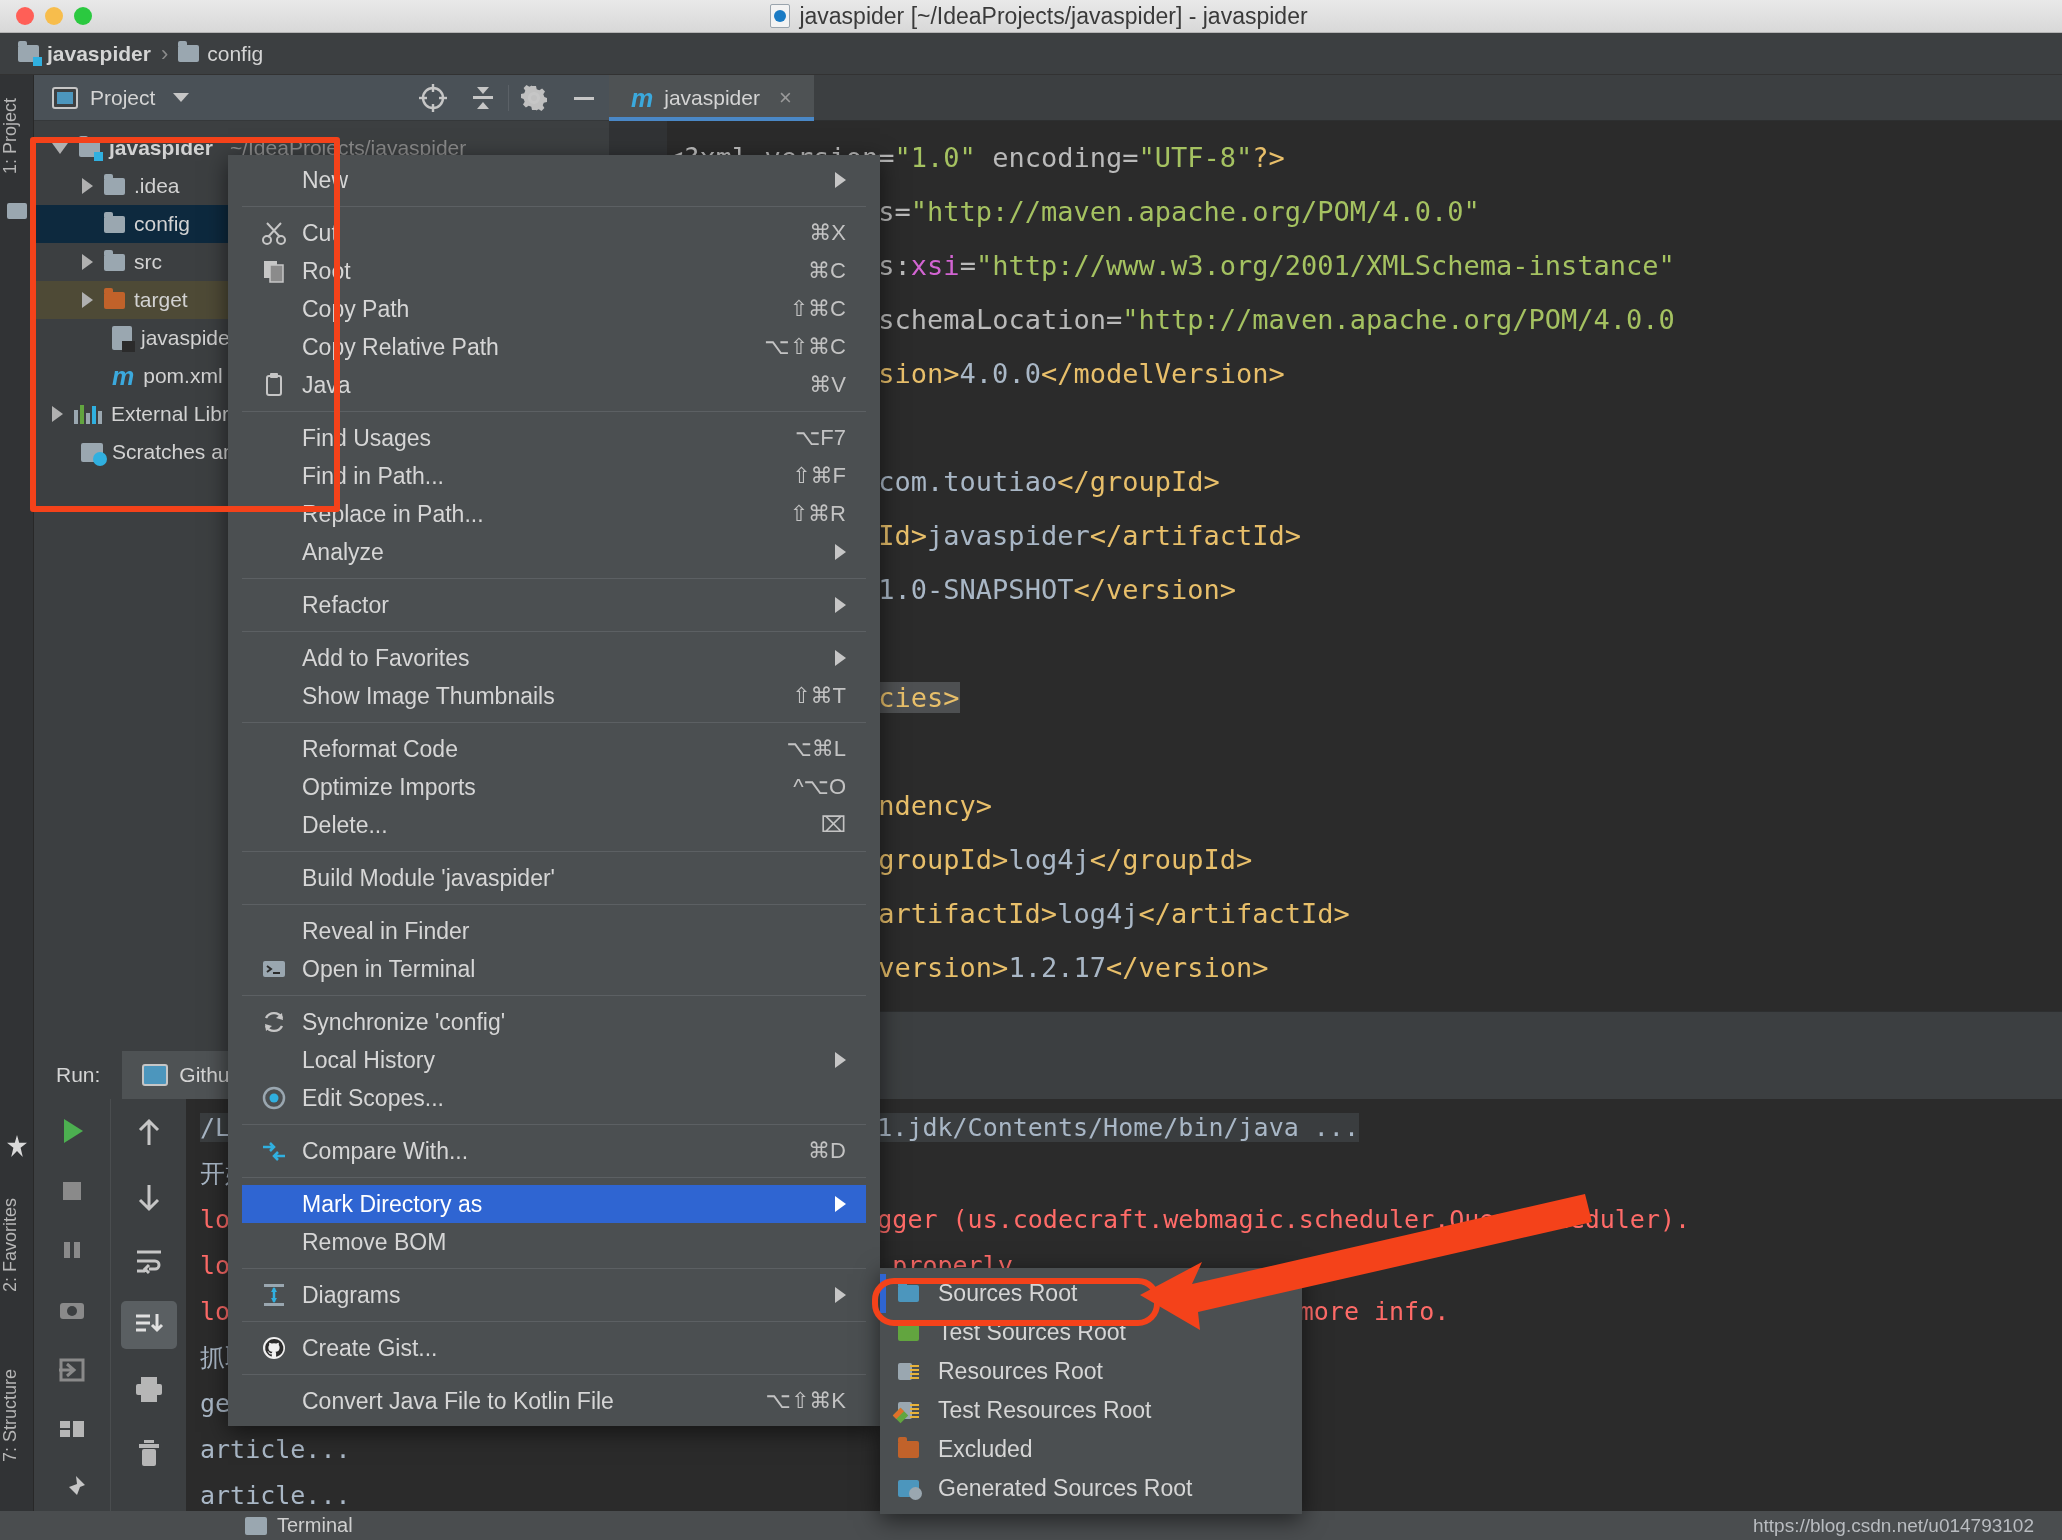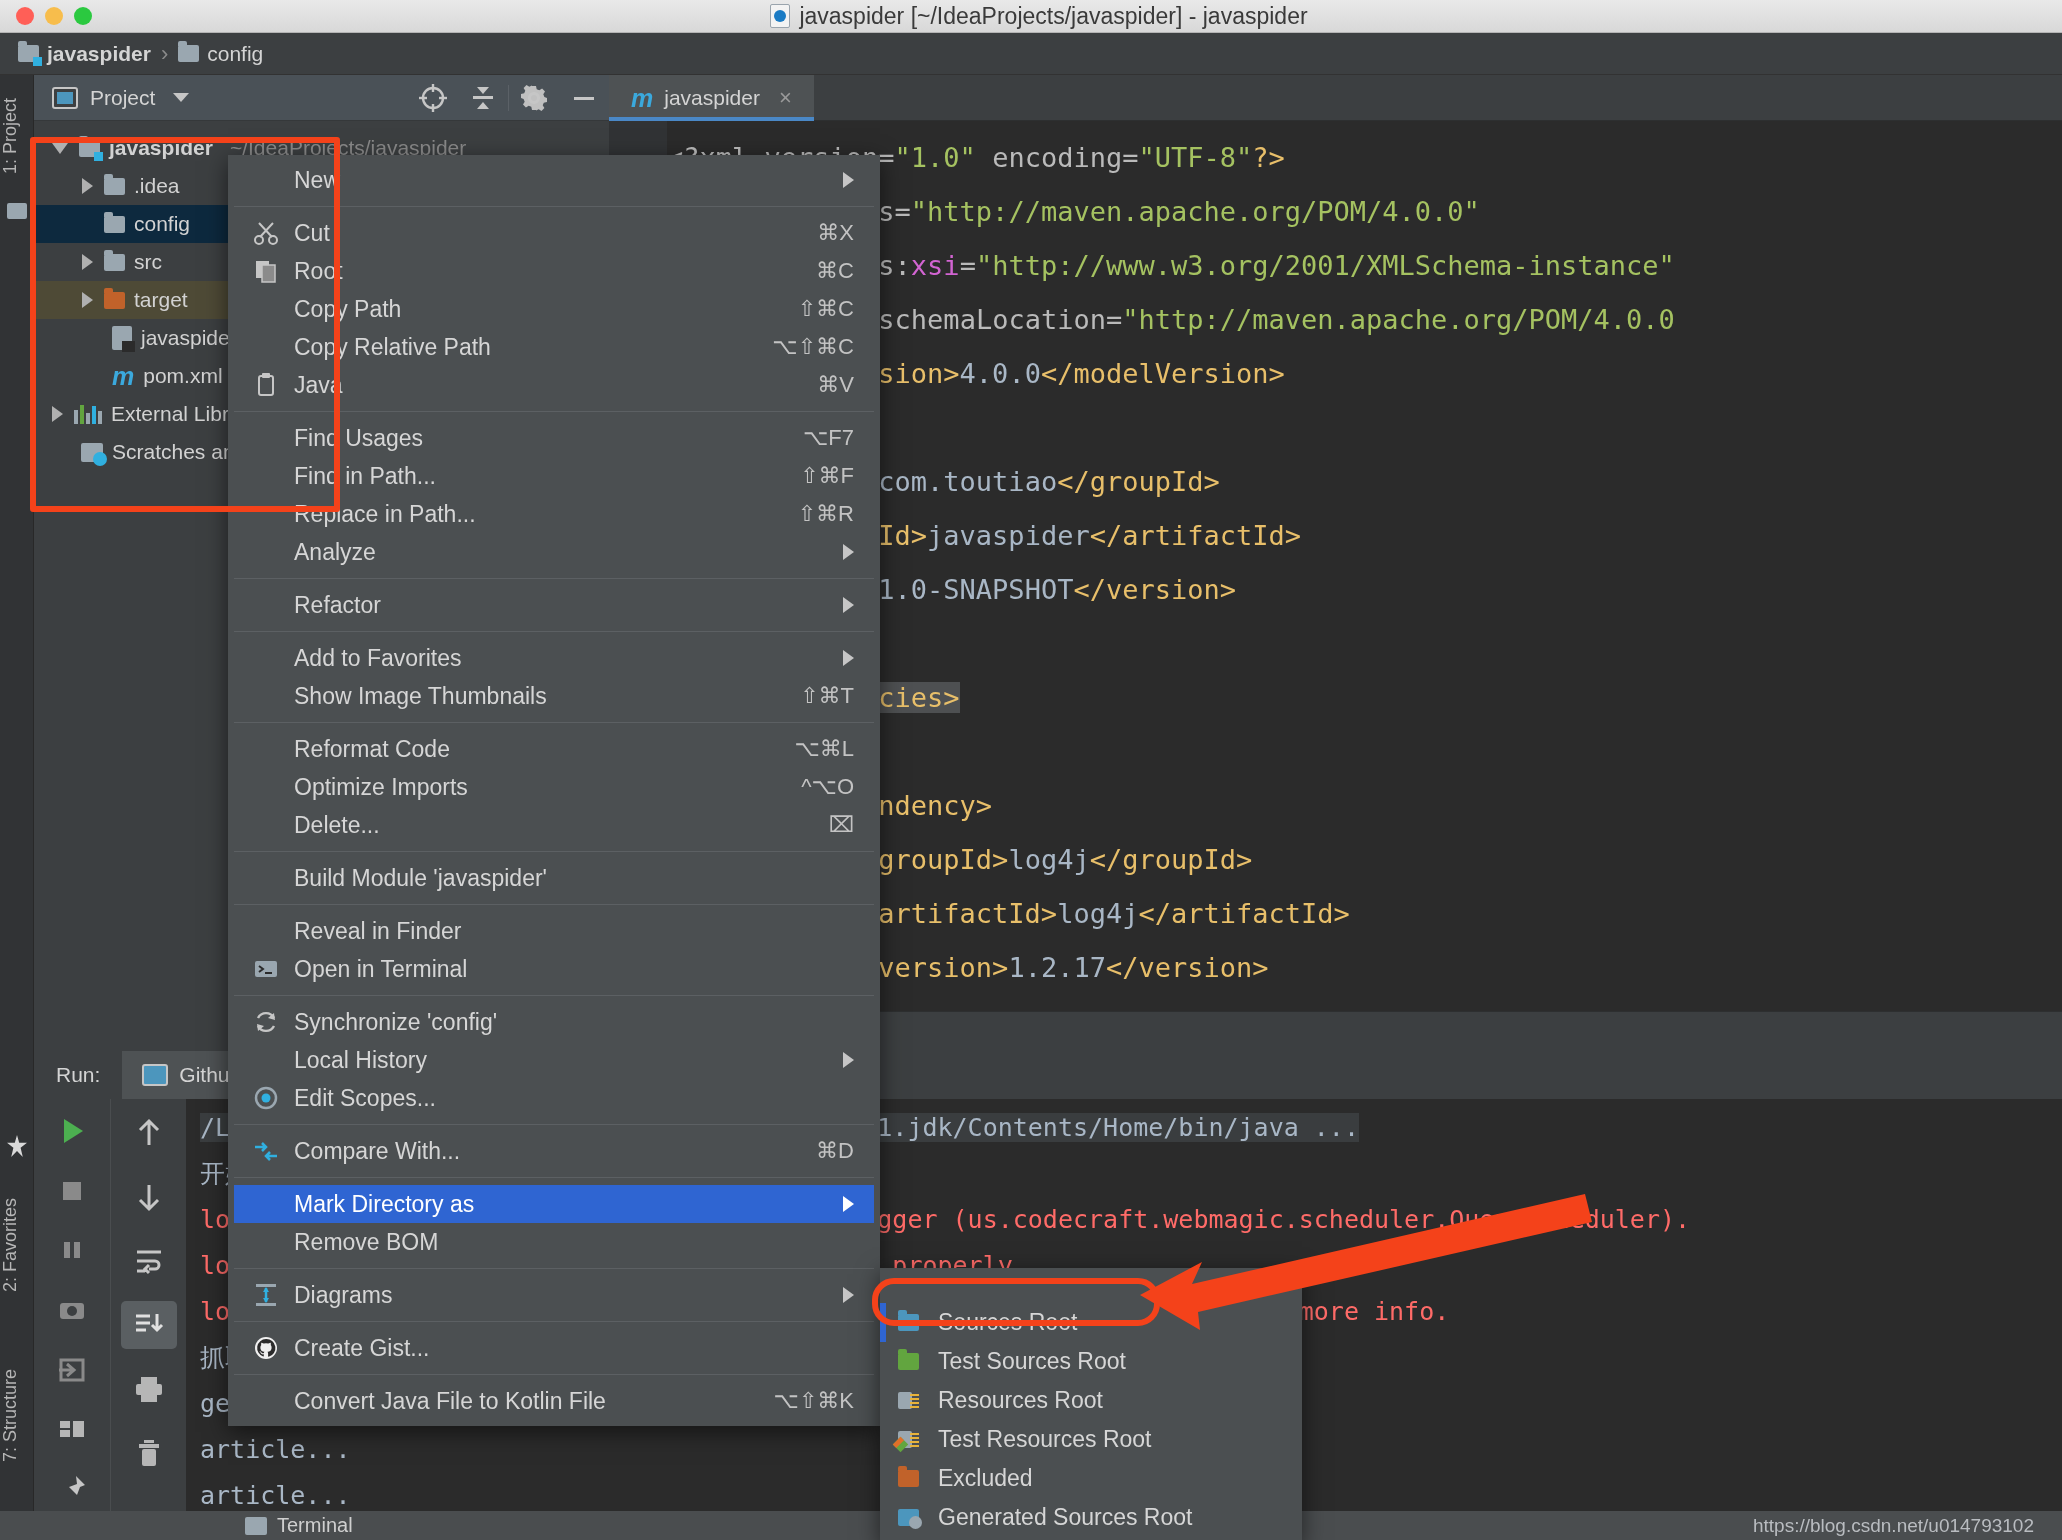--- a/index.html
+++ b/index.html
@@ -228,21 +228,21 @@
   .btermtab { display:flex; align-items:center; gap:10px; margin-left:210px; font-size:20px; color:#cfcfcf; }
   .termico { width:22px;height:18px;background:#9aa7b0;border-radius:2px; }
   .watermark {
     margin-left:auto; margin-right:28px; font-size:19px; color:#b9bcc0;
   }
 
   
   .ctxmenu {
     position:absolute; left:228px; top:155px; width:652px;
     background:#4b4f51; box-shadow:0 6px 22px rgba(0,0,0,.55);
-    font-size:23px; color:#d6d6d6; padding: 6px 6px; z-index:40;
+    font-size:23px; color:#d6d6d6; padding: 6px 14px; z-index:40;
   }
   .mi {
     height:38px; display:flex; align-items:center; padding:0 20px 0 18px;
     gap: 14px; white-space:nowrap; position:relative;
   }
   .mi.sel { background:#2f65d2; color:#ffffff; }
   .mi-ico { width:28px; flex:none; display:flex; align-items:center; justify-content:center; }
   .mi-label { flex:1; }
   .mi-short { color:#c3c3c3; font-size:22px; margin-left:auto; padding-left:24px; }
   .mi-sub {
@@ -252,21 +252,21 @@
   .mi.sel .mi-sub { border-left-color:#fff; }
   .msep { height:1px; background:#5c6063; margin:7px 0; }
 
   
   .submenu {
     position:absolute; left:880px; top:1268px; width:422px;
     background:#4b4f51; box-shadow:0 6px 22px rgba(0,0,0,.55);
     font-size:23px; color:#d6d6d6; padding:6px 0; z-index:45;
   }
   .smi { height:39px; display:flex; align-items:center; gap:14px; padding:0 18px; }
-  .smi.active { position:relative;margin-top:29px; }
+  .smi.active { position:relative; }
   .smi.active::before {
     content:''; position:absolute; left:0; top:0; bottom:0; width:6px; background:#2f65d2;
   }
   .resico { position:relative; width:21px;height:17px;flex:none; }
   .resico .f { position:absolute;left:0;top:0;width:14px;height:17px;background:#9aa7b0;border-radius:2px; }
   .resico .lines { position:absolute;right:0;top:2px;width:9px;height:14px;
     background: repeating-linear-gradient(#e8b33a 0 2px, transparent 2px 4px); }
   .testres .diamond {
     position:absolute;left:-3px;bottom:-2px;width:11px;height:11px;background:#62a53f;
     transform:rotate(45deg); border-left:5px solid #e0702a;

